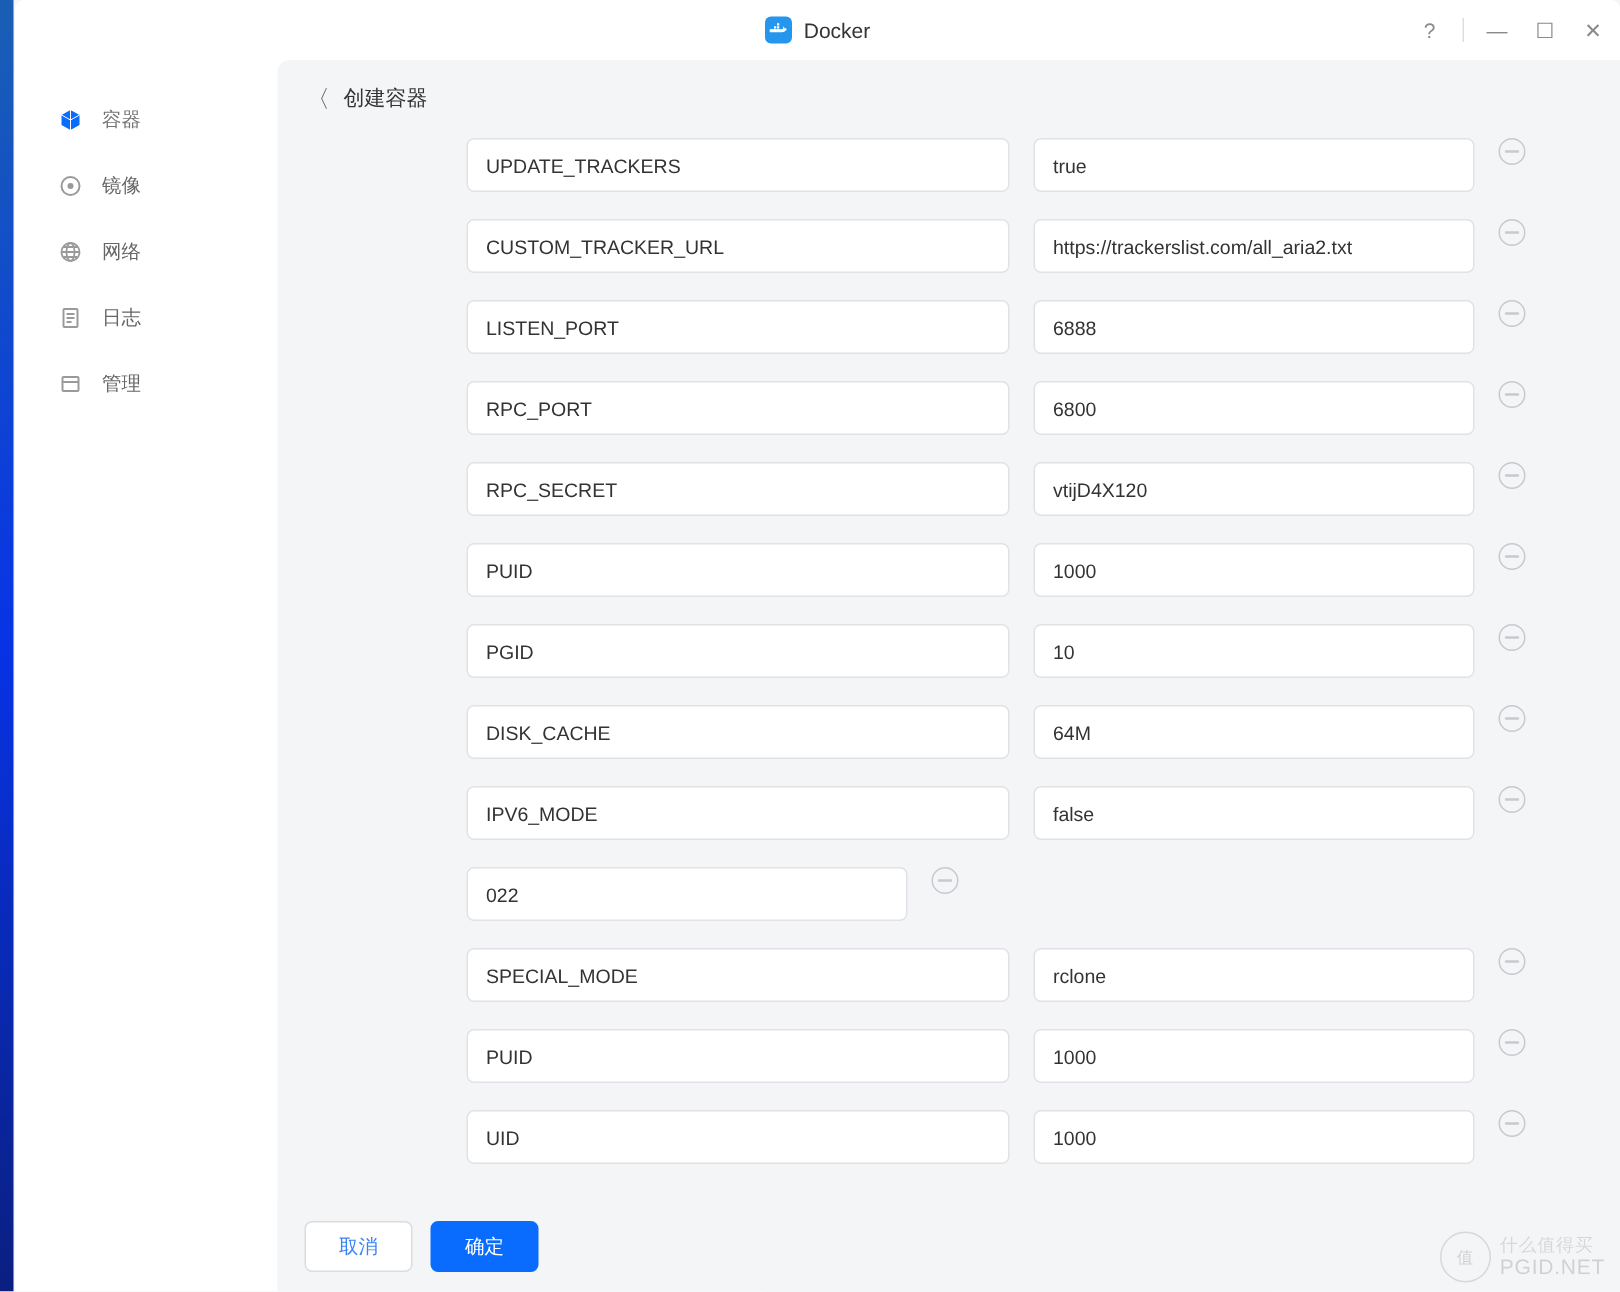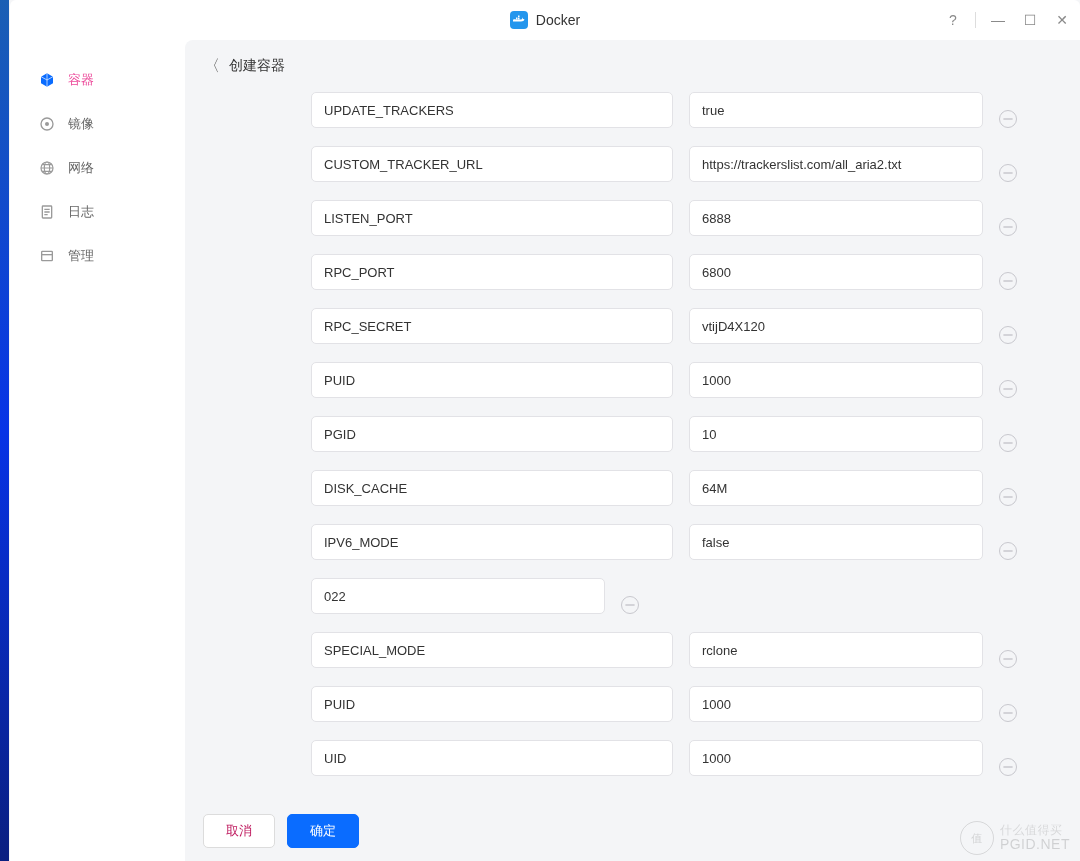--- a/index.html
+++ b/index.html
@@ -60,21 +60,21 @@
     width: 175px;
     background: #fff;
     padding-top: 18px;
   }
   .sidebar-item {
     display: flex; align-items: center; gap: 12px;
     height: 44px; padding-left: 28px;
     color: #666; cursor: pointer;
     font-size: 13px;
   }
-  .sidebar-item.active { color: #ec4899; }
+  .sidebar-item.active { color: #737373; }
   .sidebar-item .icon { width: 18px; height: 18px; display: flex; align-items: center; justify-content: center; }
   .content {
     flex: 1;
     background: #f4f5f7;
     border-top-left-radius: 8px;
     display: flex; flex-direction: column;
     min-width: 0;
   }
   .page-header {
     height: 52px; padding-left: 18px;
@@ -84,21 +84,21 @@
   .back-chevron { font-size: 16px; color: #666; cursor: pointer; width: 18px; text-align:center; }
   .form-scroll {
     flex: 1; overflow: hidden;
     padding: 0 12px 0 0;
   }
   .form-inner {
     padding-left: 126px;
     display: flex; flex-direction: column; gap: 18px;
   }
   .env-row {
-    display: flex; align-items: flex-end; gap: 16px;
+    display: flex; align-items: flex-start; gap: 16px;
   }
   .env-input {
     height: 36px;
     border: 1px solid #e2e2e6;
     border-radius: 5px;
     padding: 0 12px;
     font-size: 13px;
     color: #333;
     background: #fff;
     outline: none;
@@ -117,21 +117,21 @@
     padding-left: 18px;
     background: #f4f5f7;
   }
   .btn {
     height: 34px; padding: 0 22px;
     border-radius: 5px;
     font-size: 13px; cursor: pointer;
     display: flex; align-items: center; justify-content: center;
   }
   .btn-default {
-    background: #fff; border: 1px solid #dcdcdc; color: #be185d;
+    background: #fff; border: 1px solid #dcdcdc; color: #3b82f6;
   }
   .btn-primary {
     background: #0a6cff; border: 1px solid #0a6cff; color: #fff;
   }
   .watermark {
     position: absolute; right: 10px; bottom: 6px;
     font-size: 14px; color: rgba(0,0,0,0.15);
     letter-spacing: 0.5px; font-weight: 500;
     pointer-events: none;
     display:flex; align-items:center; gap:6px;

